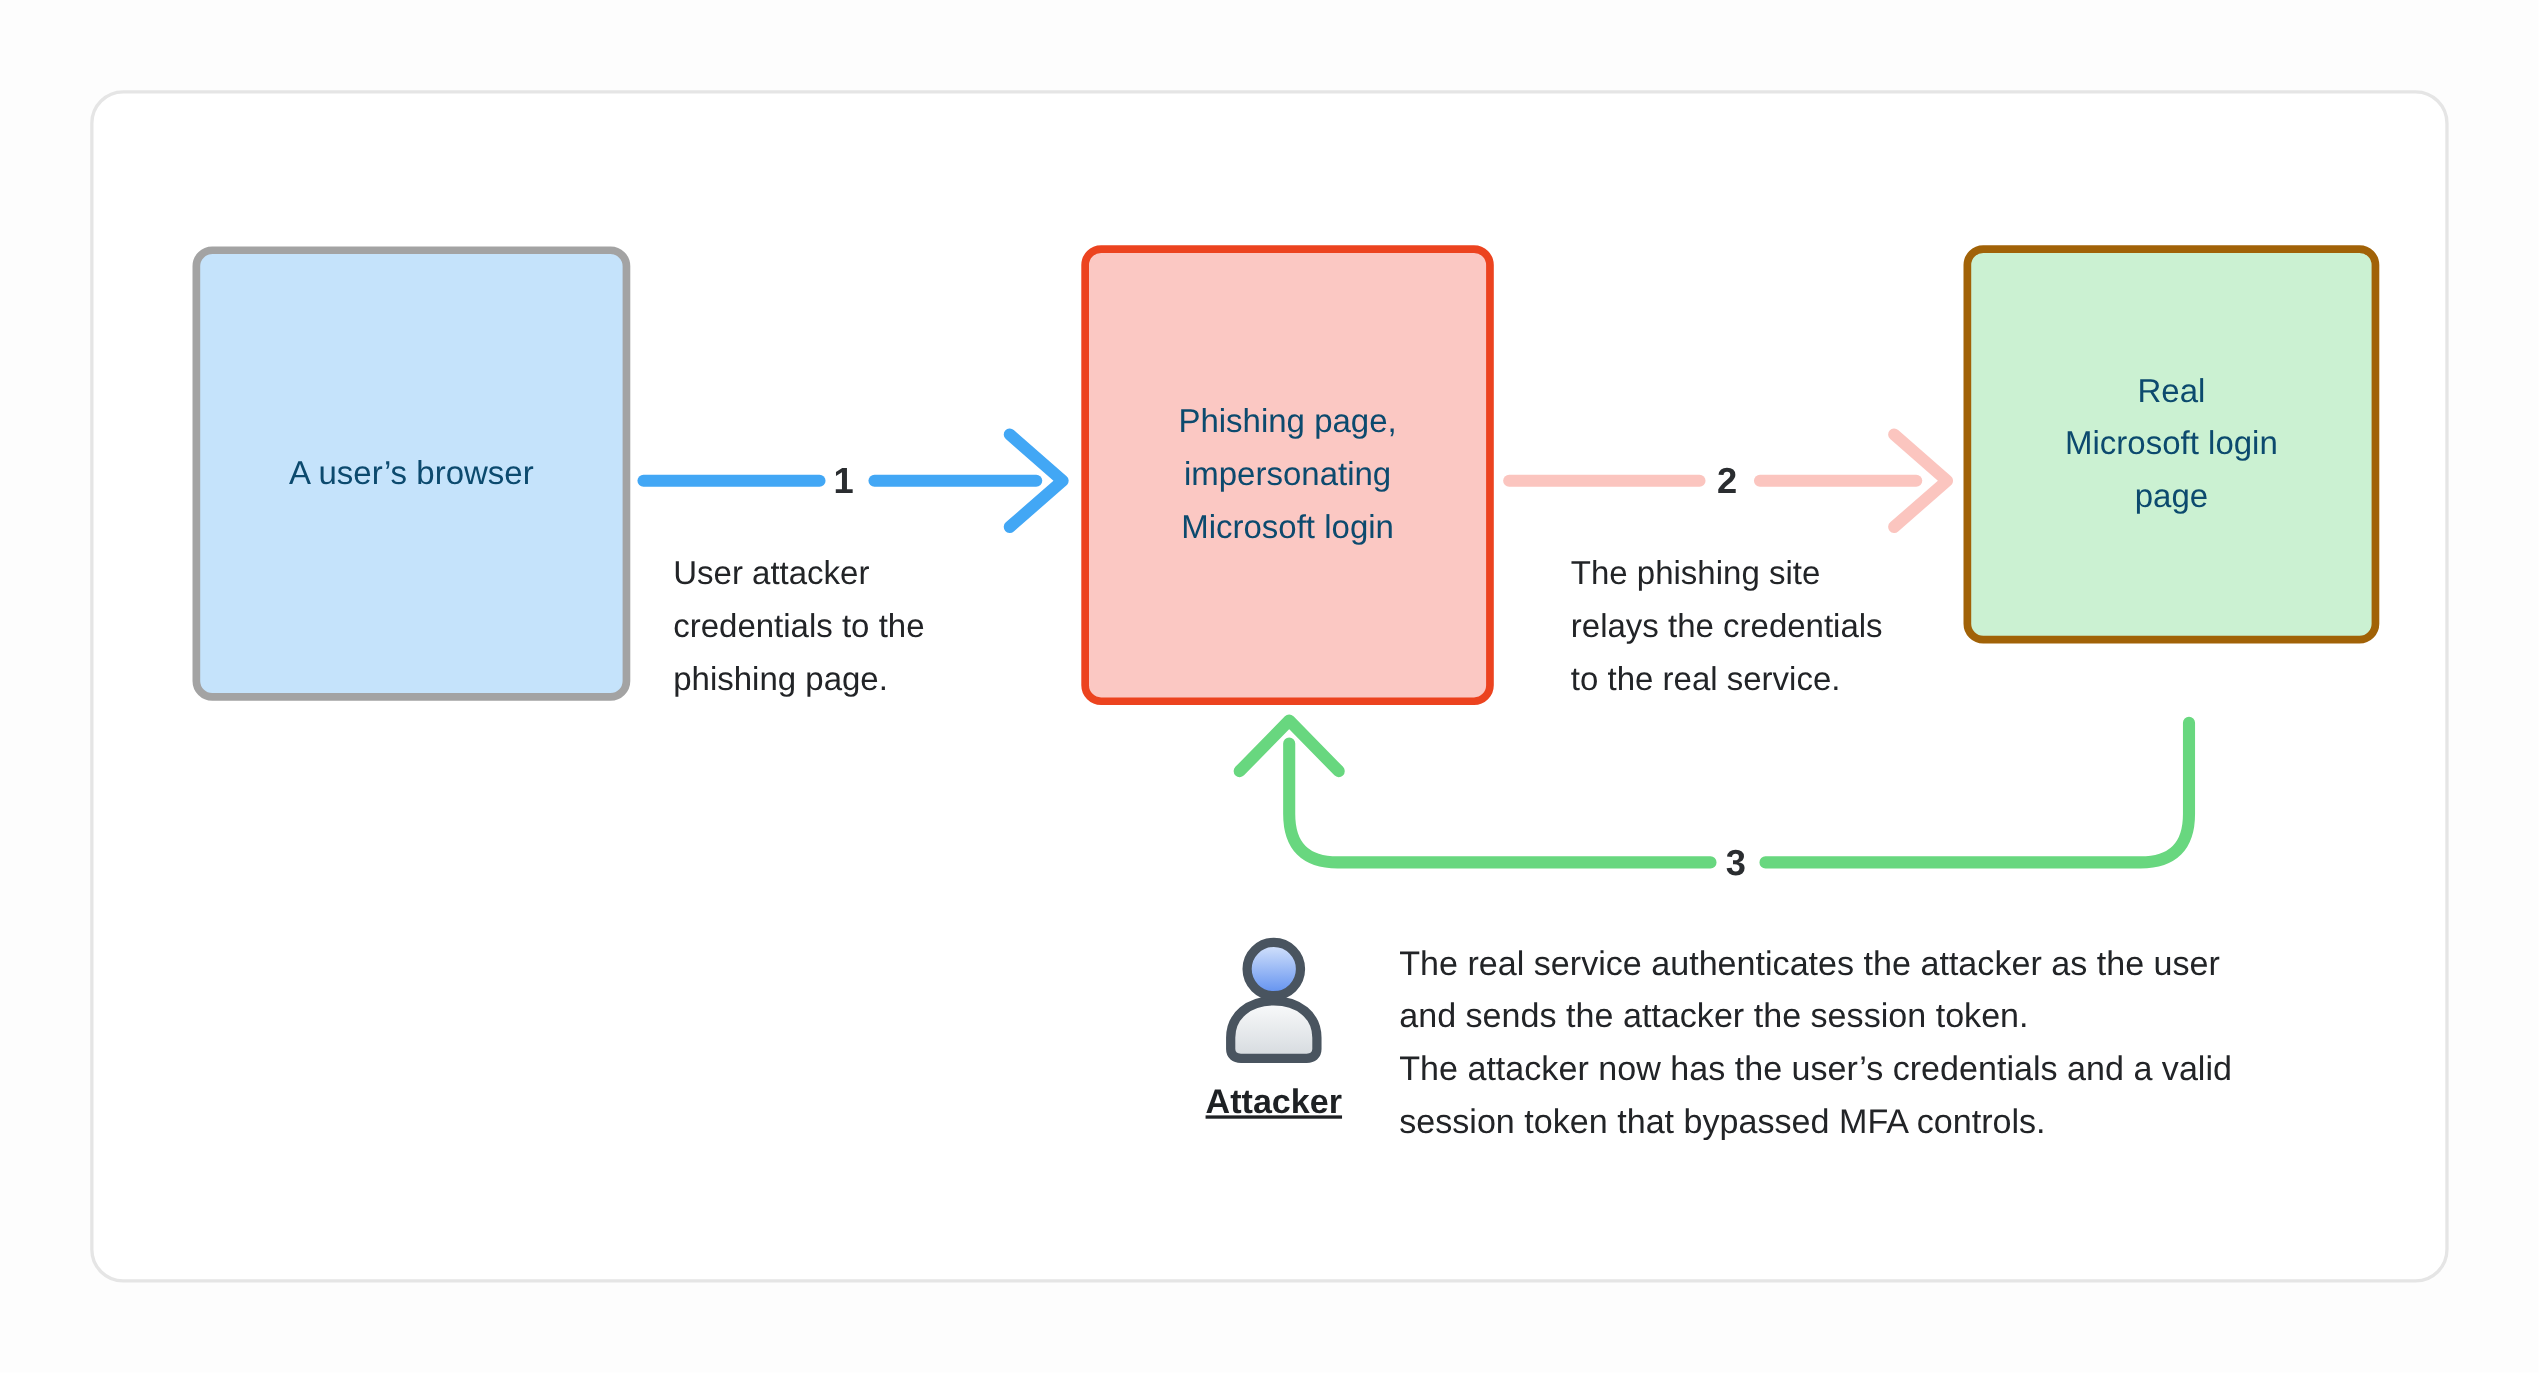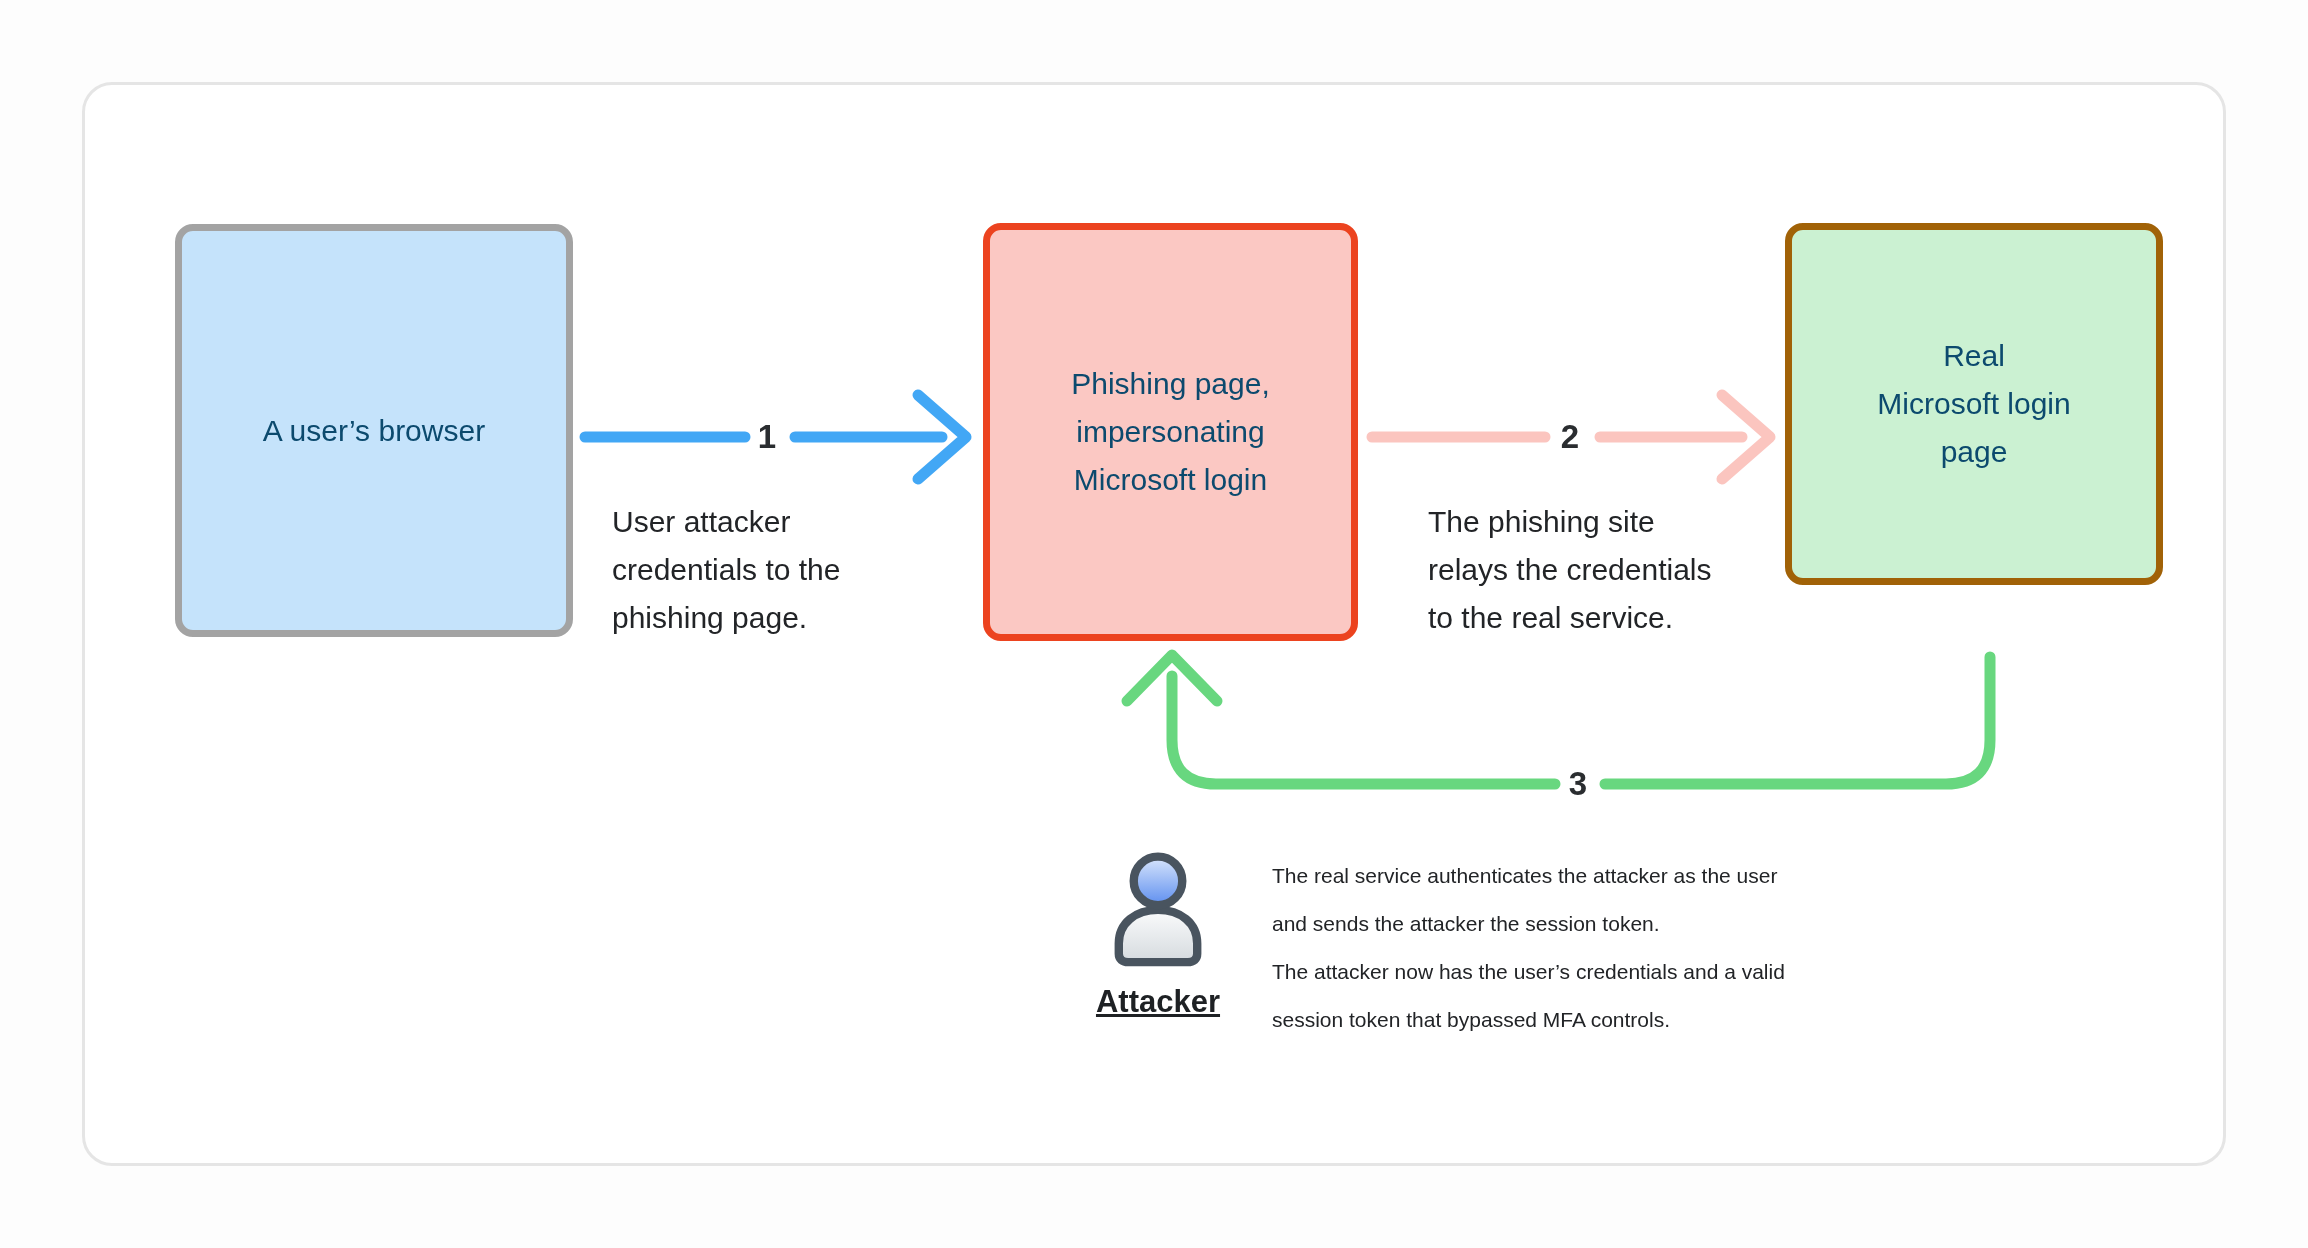--- a/index.html
+++ b/index.html
@@ -26,21 +26,21 @@
   .edge-number{
     position:absolute;width:44px;text-align:center;
     font-size:33px;font-weight:700;color:#2a2d30;
   }
   .num-1{left:745px;top:418px;}
   .num-2{left:1548px;top:418px;}
   .num-3{left:1556px;top:765px;}
   .connectors{position:absolute;left:0;top:0;pointer-events:none;}
   .paragraph{
     position:absolute;left:1272px;top:852px;width:880px;
-    font-size:21px;line-height:48px;color:#222427;
+    font-size:31px;line-height:48px;color:#222427;
   }
   .attacker-icon{position:absolute;left:1102px;top:846px;}
   .attacker-label{
     position:absolute;left:1068px;top:984px;width:180px;text-align:center;
     font-size:31px;font-weight:700;color:#1e2124;text-decoration:underline;
   }
 </style>
 </head>
 <body>
 

